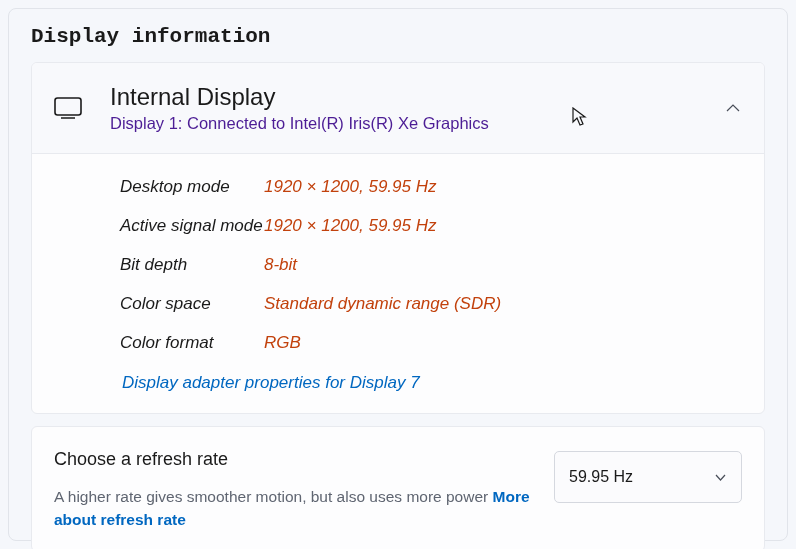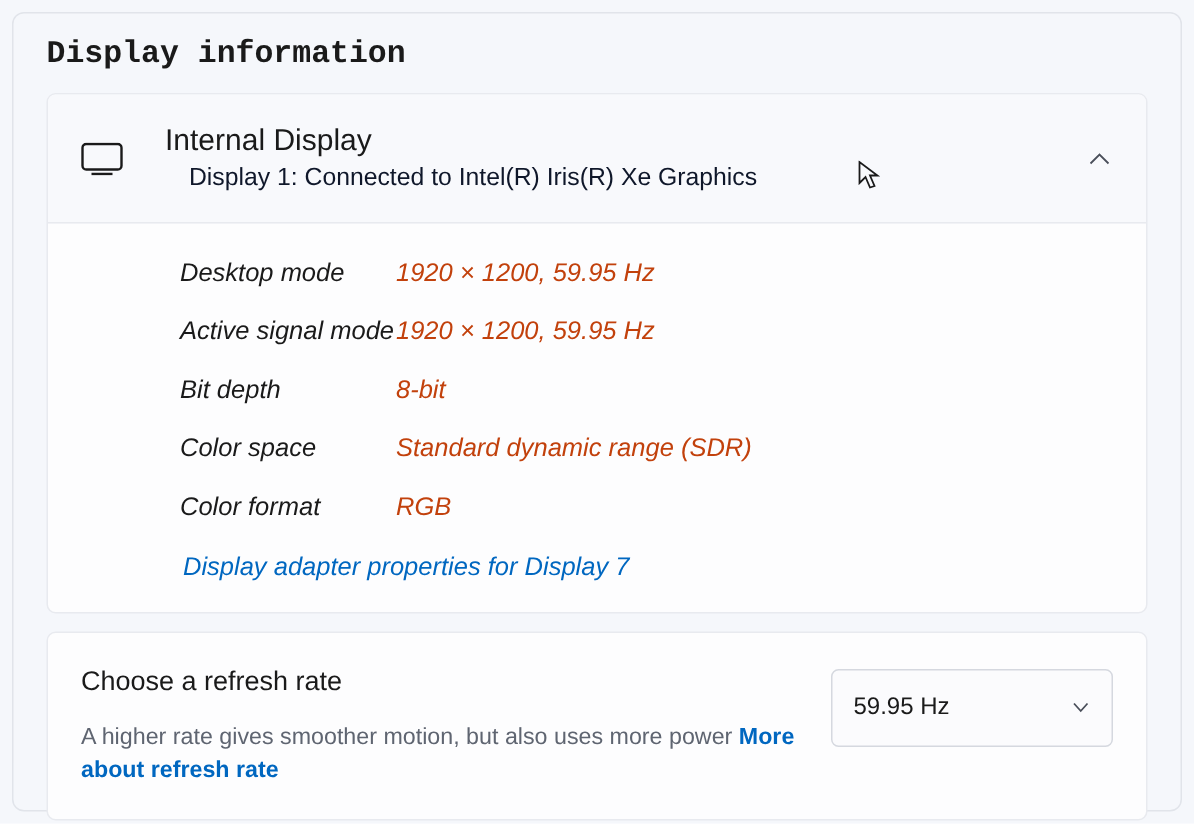--- a/index.html
+++ b/index.html
@@ -51,30 +51,29 @@
       flex-shrink: 0;
     }
     .monitor-icon svg {
       width: 100%;
       height: 100%;
     }
     .header-text {
       flex: 1;
     }
     .header-title {
-      font-size: 20px;
+      font-size: 24px;
       font-weight: 400;
       color: #1a1a1a;
       line-height: 1.3;
     }
     .header-subtitle {
       font-size: 16.5px;
-      color: #0f172a;
+      color: #4c1d95;
       line-height: 1.4;
-      margin-left: 16px;
     }
     .chevron {
       width: 18px;
       height: 18px;
       color: #4a4f5a;
     }
     .cursor-indicator {
       position: absolute;
       left: 540px;
       top: 44px;

